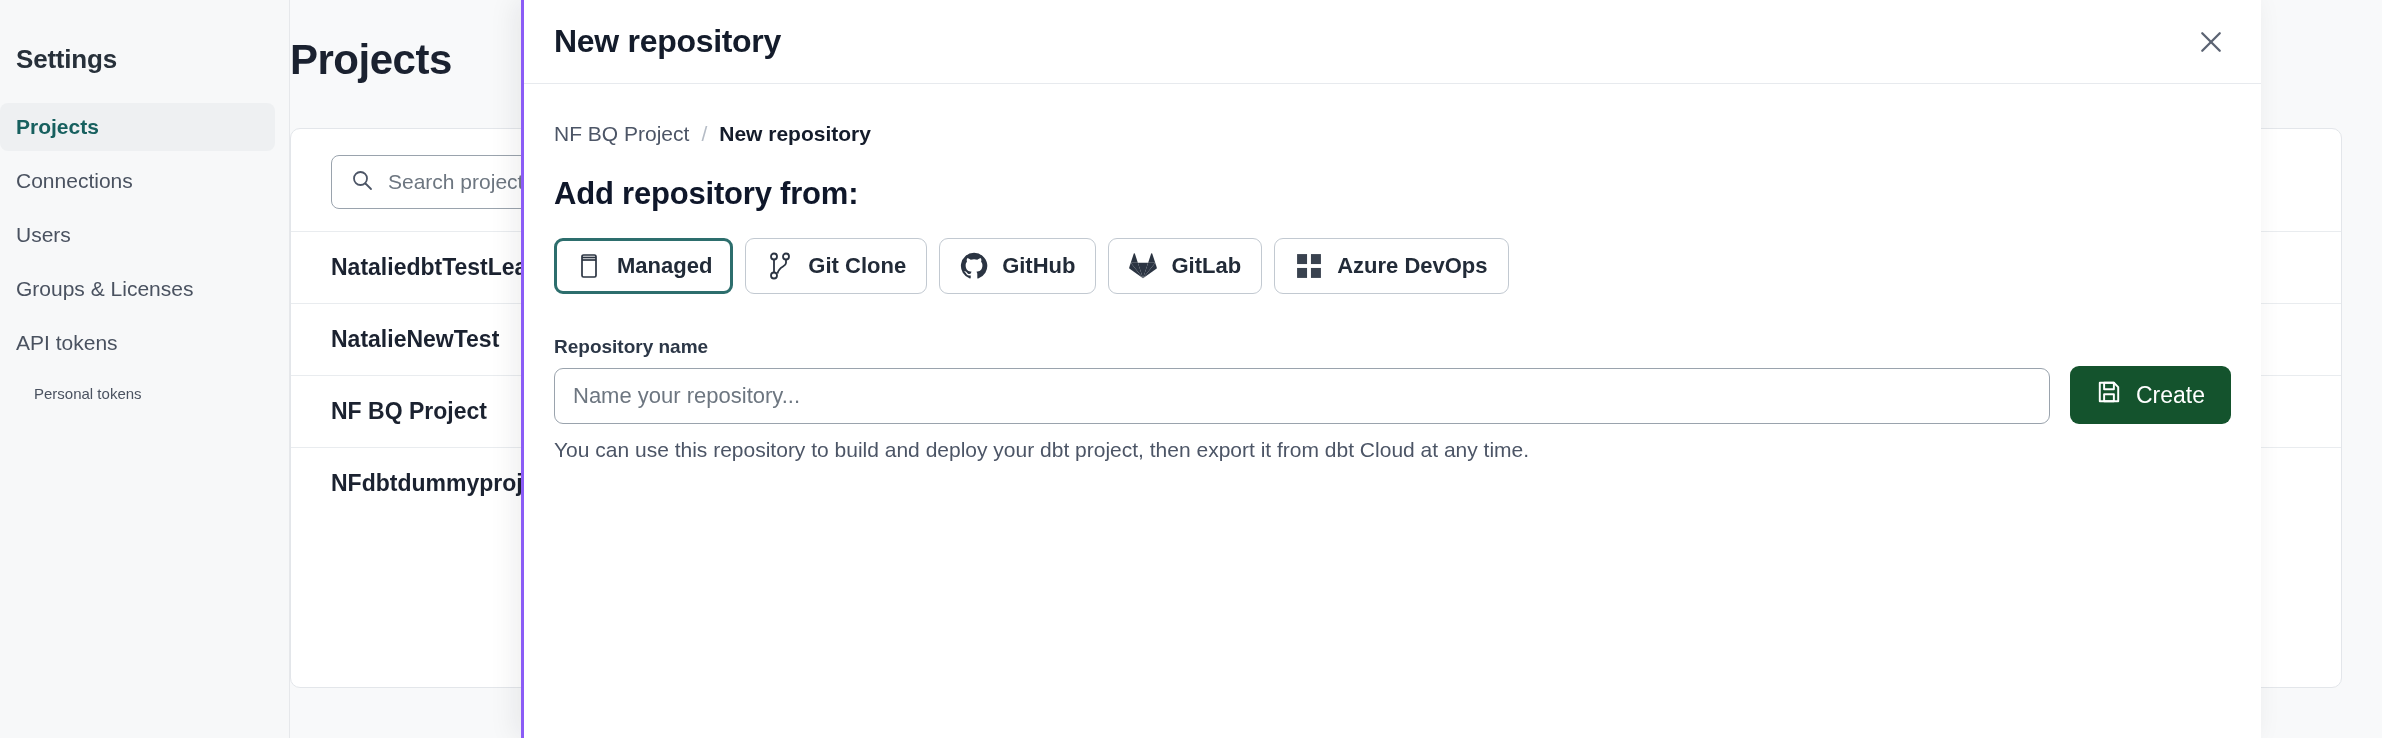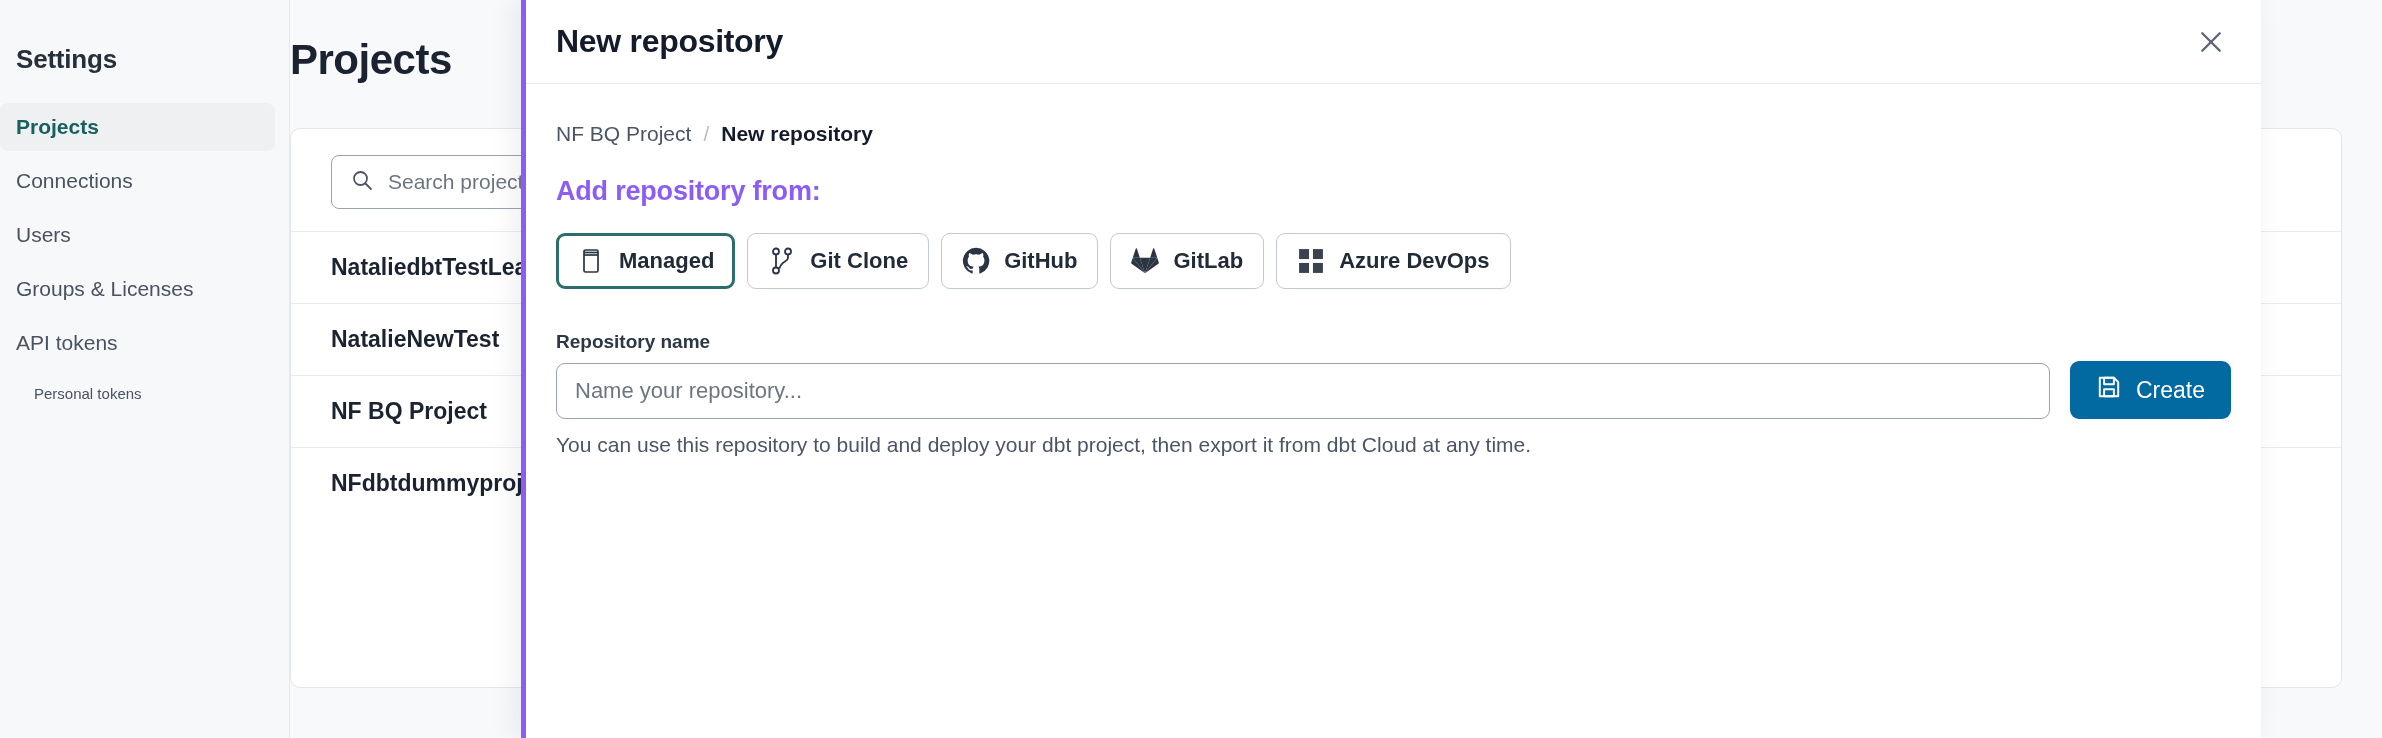--- a/index.html
+++ b/index.html
@@ -114,21 +114,21 @@
   }
 
   
   .modal {
     position: absolute;
     left: 521px;
     top: 0;
     width: 1740px;
     height: 738px;
     background: #ffffff;
-    border-left: 5px solid #8b5cf6;
+    border-left: 3px solid #8b5cf6;
     box-shadow: -6px 0 26px rgba(20,28,40,0.08);
     display: flex;
     flex-direction: column;
   }
   .modal-header {
     height: 84px;
     flex: 0 0 84px;
     border-bottom: 1px solid #e7eaee;
     display: flex;
     align-items: center;
@@ -161,23 +161,23 @@
     align-items: center;
     gap: 12px;
     font-size: 21px;
     margin-bottom: 30px;
   }
   .crumb-link { color: #4c5566; cursor: pointer; }
   .crumb-sep { color: #b5bcc6; }
   .crumb-current { color: #141c2b; font-weight: 700; }
 
   .section-heading {
-    font-size: 27px;
-    font-weight: 700;
-    color: #8b5cf6;
+    font-size: 31px;
+    font-weight: 700;
+    color: #0f172a;
     margin-bottom: 26px;
     letter-spacing: -0.2px;
   }
 
   .source-row {
     display: flex;
     gap: 12px;
     margin-bottom: 42px;
   }
   .source-btn {
@@ -239,21 +239,21 @@
     font-size: 21px;
     color: #4c5566;
   }
   .create-btn {
     display: flex;
     align-items: center;
     justify-content: center;
     gap: 14px;
     height: 58px;
     padding: 0 26px;
-    background: #0369a1;
+    background: #14532d;
     color: #ffffff;
     border: none;
     border-radius: 9px;
     font-size: 23px;
     font-weight: 400;
     font-family: "Liberation Sans", sans-serif;
     cursor: pointer;
     margin-top: 30px;
     white-space: nowrap;
   }

